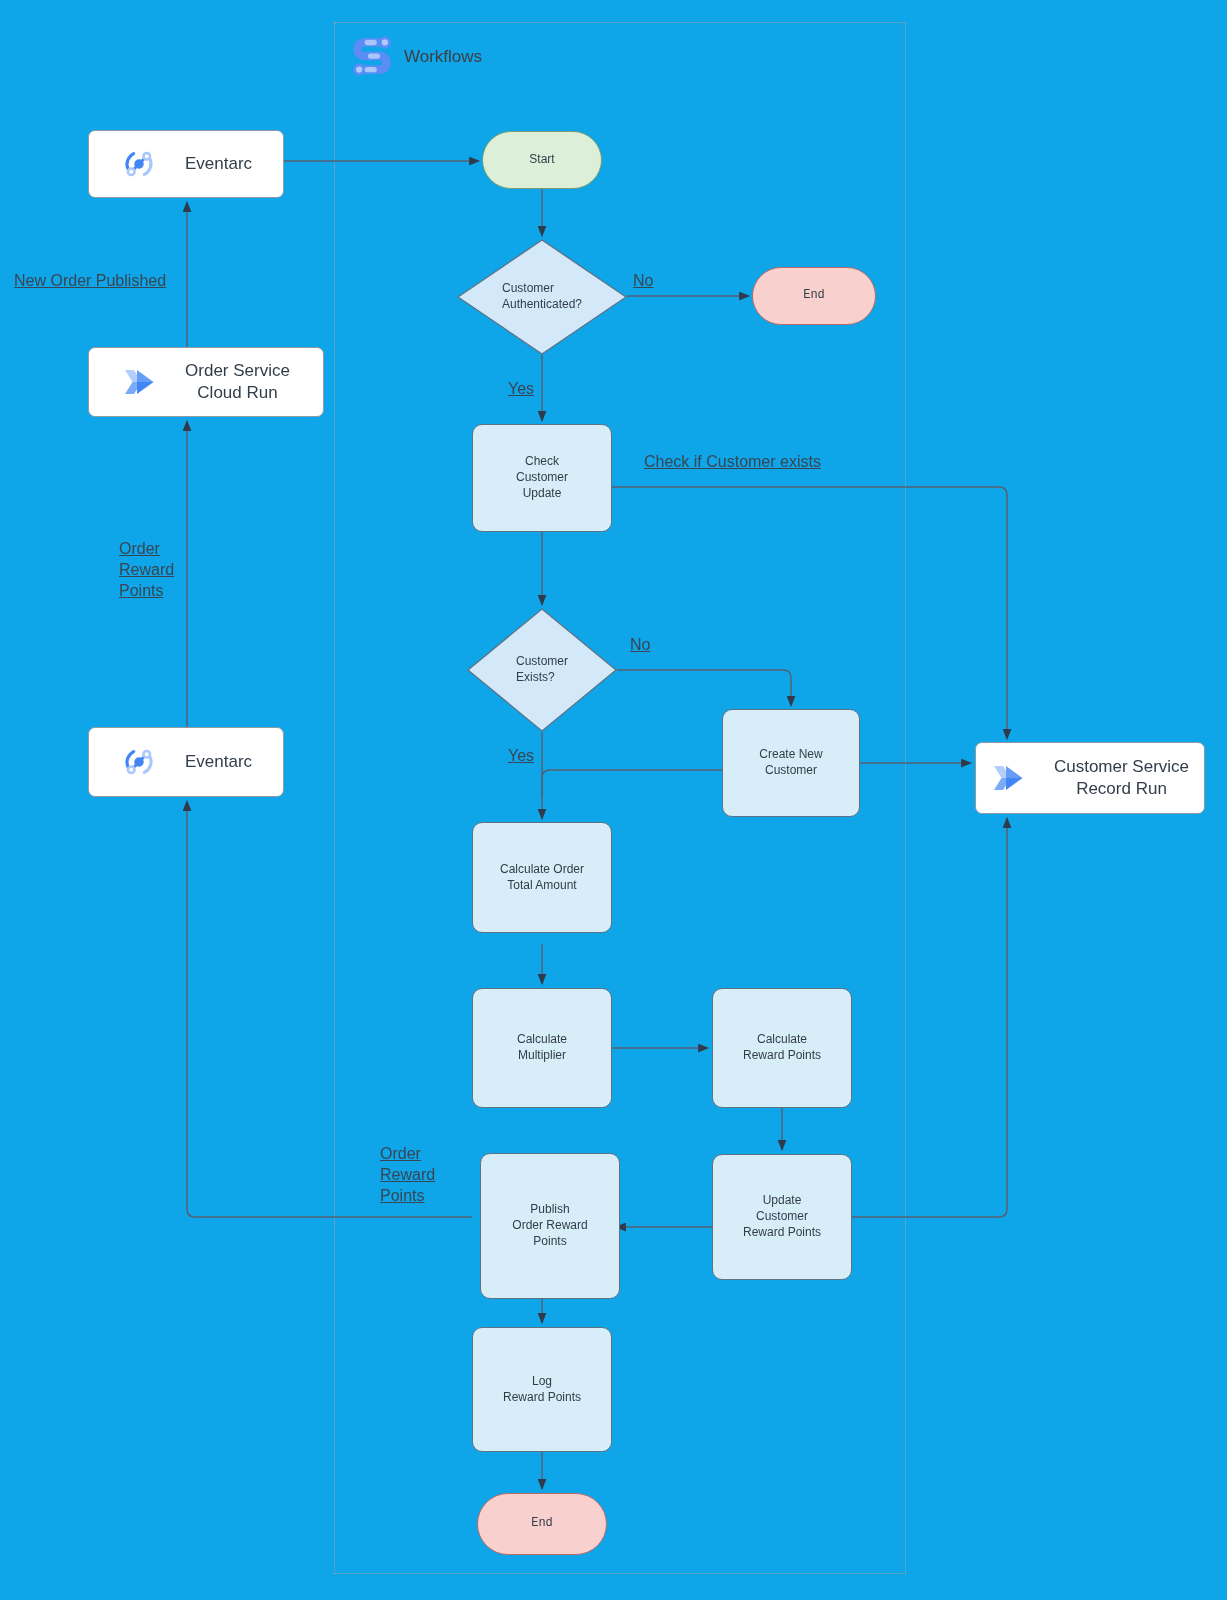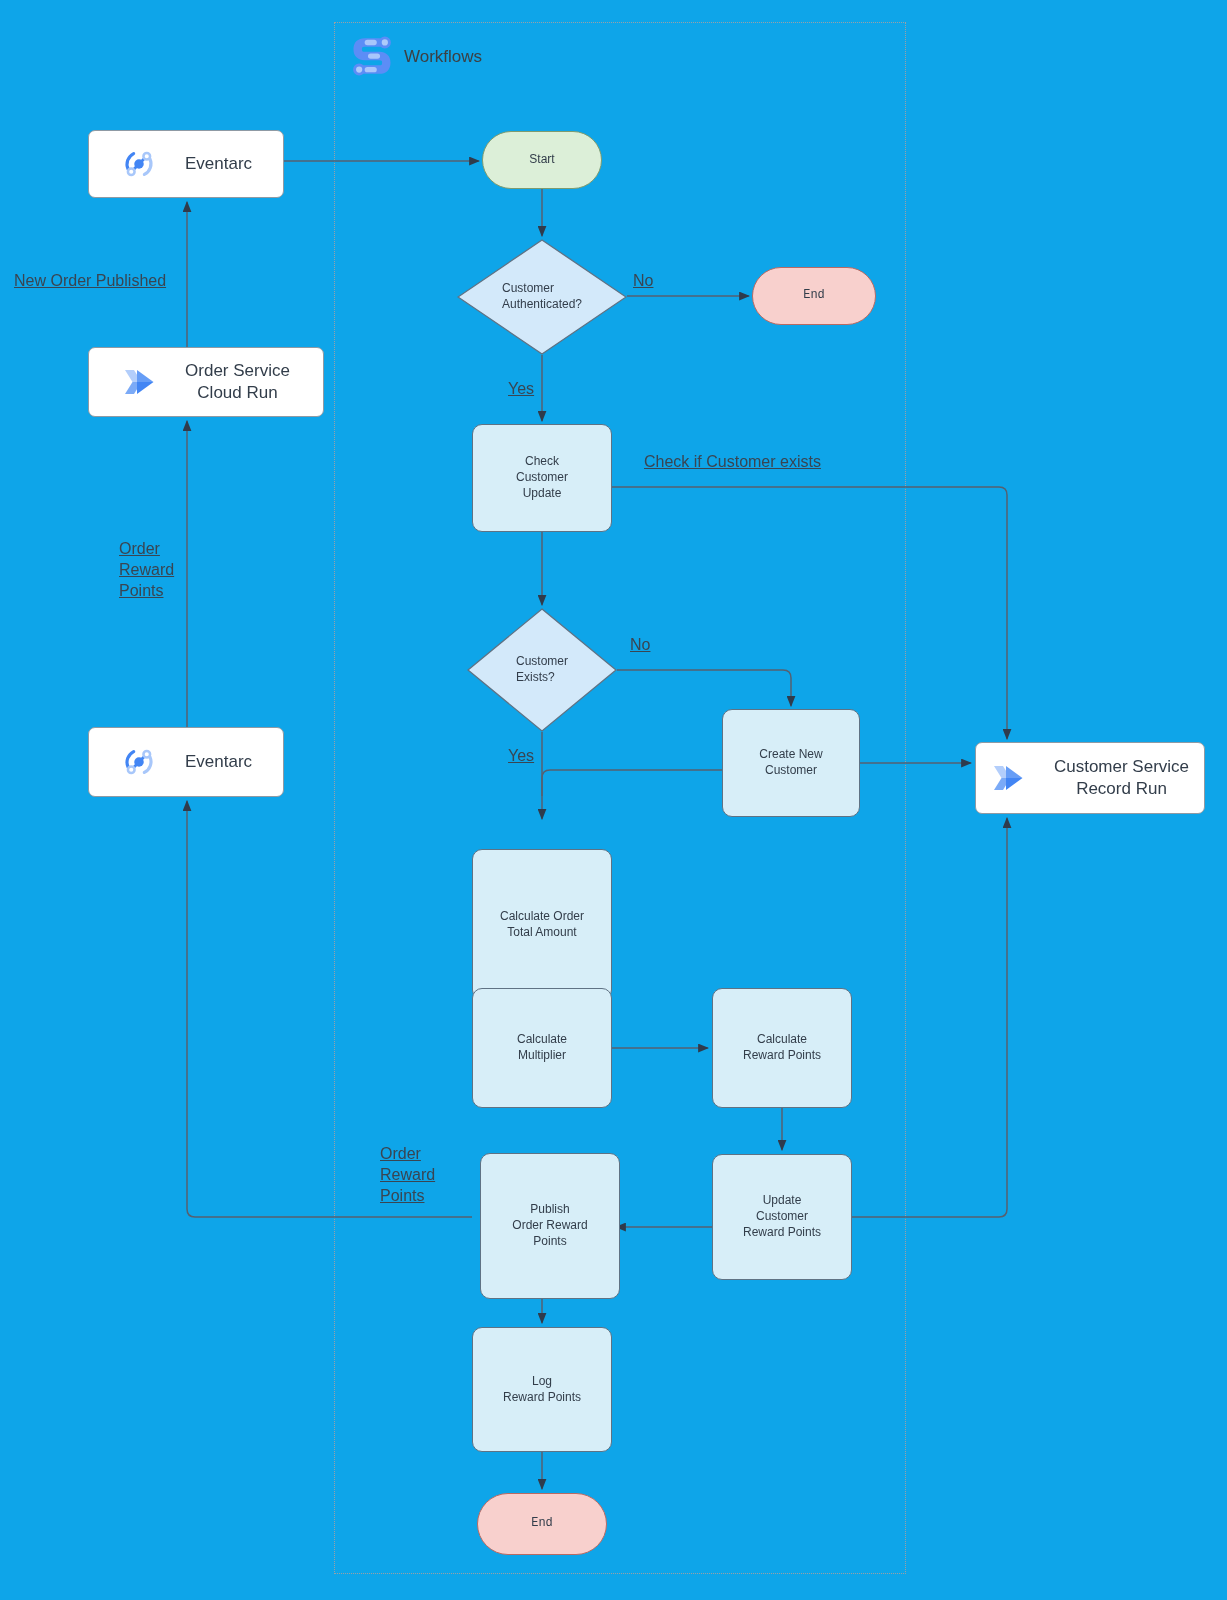--- a/index.html
+++ b/index.html
@@ -155,21 +155,21 @@
 
   <div class="node process" style="left:472px;top:424px;width:140px;height:108px">
     <span class="nlabel">Check
 Customer
 Update</span>
   </div>
   <div class="node process" style="left:722px;top:709px;width:138px;height:108px">
     <span class="nlabel">Create New
 Customer</span>
   </div>
-  <div class="node process" style="left:472px;top:849px;width:140px;height:151px">
+  <div class="node process" style="left:472px;top:822px;width:140px;height:111px">
     <span class="nlabel">Calculate Order
 Total Amount</span>
   </div>
   <div class="node process" style="left:472px;top:988px;width:140px;height:120px">
     <span class="nlabel">Calculate
 Multiplier</span>
   </div>
   <div class="node process" style="left:712px;top:988px;width:140px;height:120px">
     <span class="nlabel">Calculate
 Reward Points</span>

